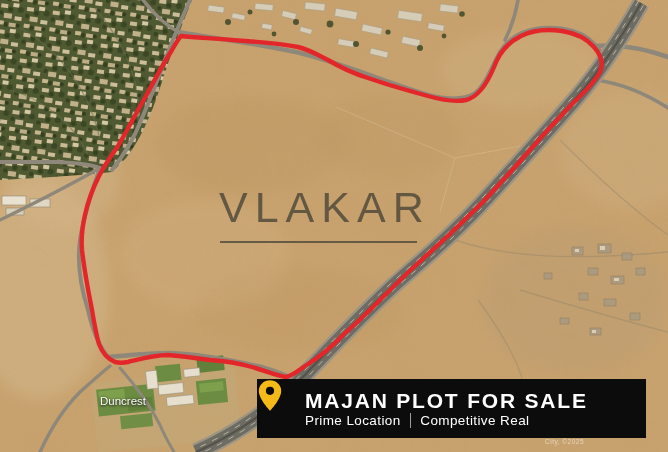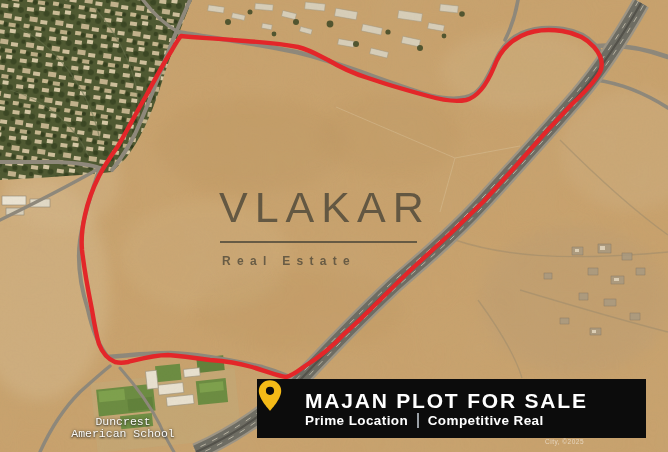--- a/index.html
+++ b/index.html
@@ -19,45 +19,44 @@
     position:absolute;left:220px;top:241px;width:197px;height:2.4px;
     background:var(--c-watermark,#4e4839);opacity:.8;
   }
   .wm-tagline{
     position:absolute;left:222px;top:254px;
     font-size:12px;font-weight:bold;letter-spacing:6.3px;
     color:var(--c-watermark,#4e4839);opacity:.78;white-space:nowrap;
   }
   
   .school-label{
-    position:absolute;left:46px;top:416px;width:154px;
+    position:absolute;left:46px;top:396px;width:154px;
     text-align:center;font-size:11.5px;line-height:11.5px;color:#fbfaf7;
     text-shadow:0 1px 2px rgba(45,45,40,.9),0 0 3px rgba(45,45,40,.7);
-    font-family:Liberation Mono, monospace;
   }
   .attribution{
     position:absolute;left:545px;top:438px;
     font-size:6.5px;letter-spacing:.5px;color:rgba(255,255,255,.55);
     white-space:nowrap;
   }
   
   .banner{
     position:absolute;left:257px;top:379px;width:389px;height:59px;
     background:var(--c-banner-bg,#0c0c0c);
     display:flex;align-items:center;box-sizing:border-box;padding-left:37px;
   }
   .banner .pin{flex:0 0 auto;width:26px;height:33px;}
   .banner .txt{margin-left:11px;display:flex;flex-direction:column;justify-content:center;}
   .banner-title{
     font-size:21px;font-weight:bold;letter-spacing:1.8px;line-height:23px;
     color:var(--c-banner-text,#fff);white-space:nowrap;
   }
   .banner-sub{display:flex;align-items:center;margin-top:1px;}
   .banner-sub .part{
-    font-size:13.5px;font-weight:bold;letter-spacing:.4px;line-height:16px;
+    font-size:13.5px;font-weight:normal;letter-spacing:.4px;line-height:16px;
     color:var(--c-banner-text,#fff);white-space:nowrap;
   }
   .banner-sub .divider{width:1.6px;height:15px;background:#9aa0a6;margin:0 9px;}
 </style>
 </head>
 <body>
 
 <div class="stage">
 
   <svg width="668" height="452" viewBox="0 0 668 452">
@@ -265,26 +264,24 @@
          C81,238 82,228 85,215
          C88,201 93,188 99,176
          C104,166 111,156 118,146
          C127,131 136,113 146,96
          C154,81 163,64 172,50
          C176,43 179,38 181,36 Z"></path>
   </svg>
 
   <div class="school-label">
     <div>Duncrest</div>
-    <div>American School</div>
   </div>
 
   <div class="wm-brand">VLAKAR</div>
   <div class="wm-rule"></div>
-  <div class="wm-tagline">Real Estate</div>
 
   <div class="banner">
     <svg class="pin" viewBox="0 0 26 32">
       <path d="M13,0.8 C6.7,0.8 1.8,5.6 1.8,11.6 C1.8,19.6 13,31.4 13,31.4 S24.2,19.6 24.2,11.6 C24.2,5.6 19.3,0.8 13,0.8 Z" fill="var(--c-pin-yellow,#f4ba17)"></path>
       <circle cx="13" cy="11.3" r="4.1" fill="var(--c-banner-bg,#0c0c0c)"></circle>
     </svg>
     <div class="txt">
       <div class="banner-title">MAJAN PLOT FOR SALE</div>
       <div class="banner-sub">
         <span class="part">Prime Location</span>

